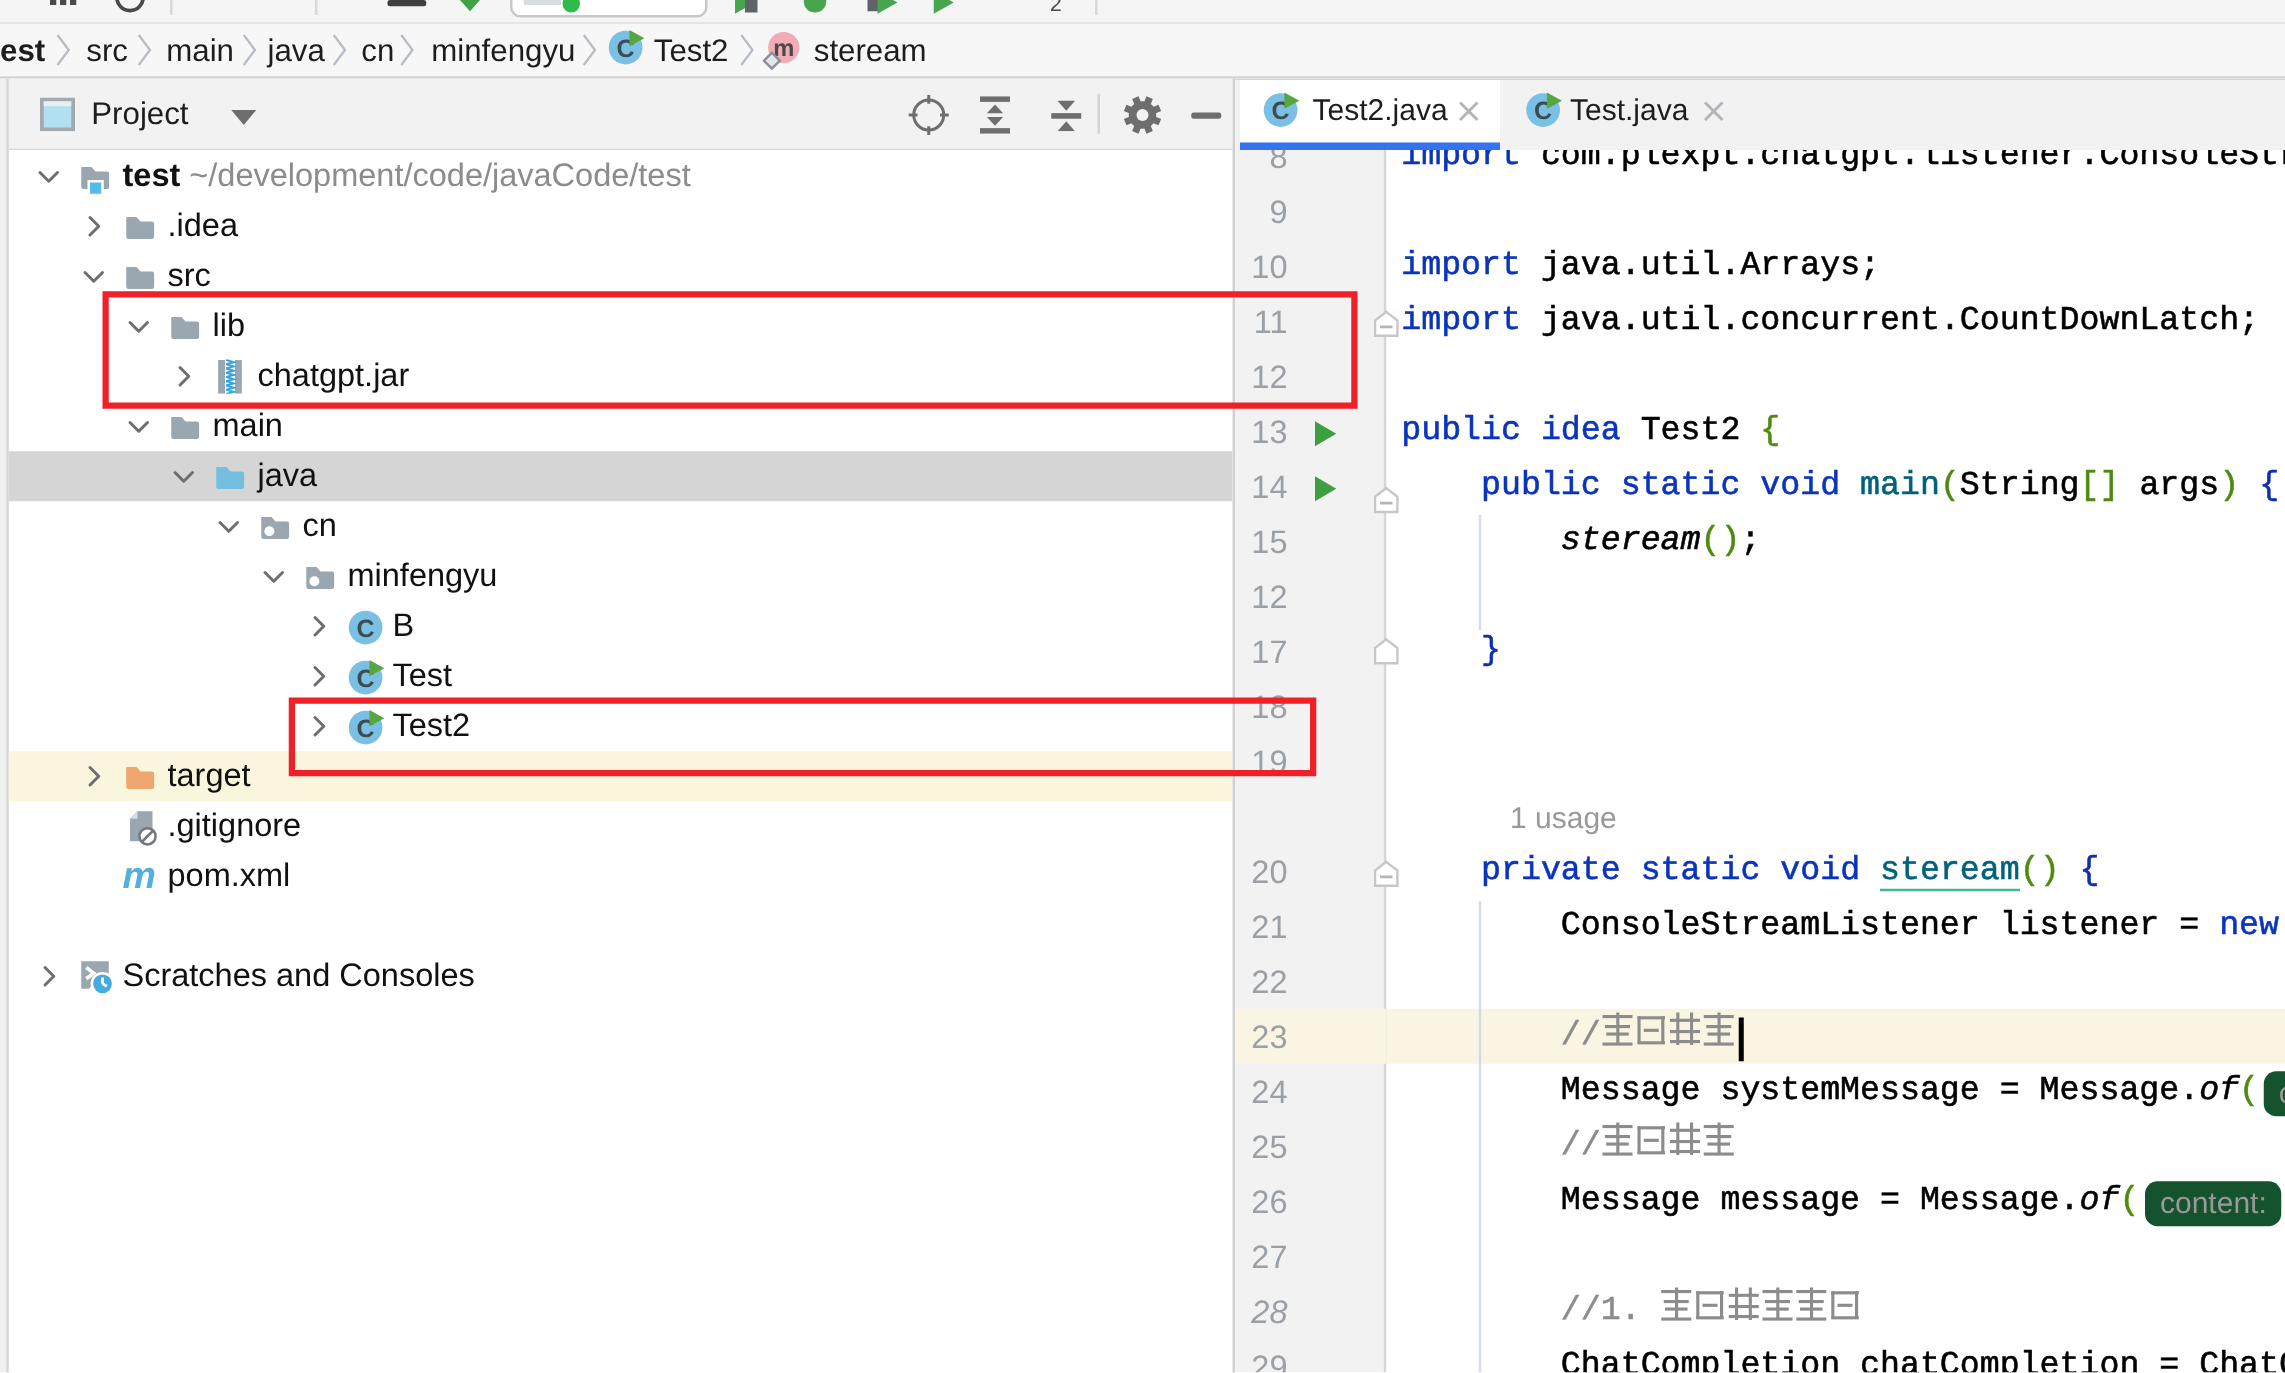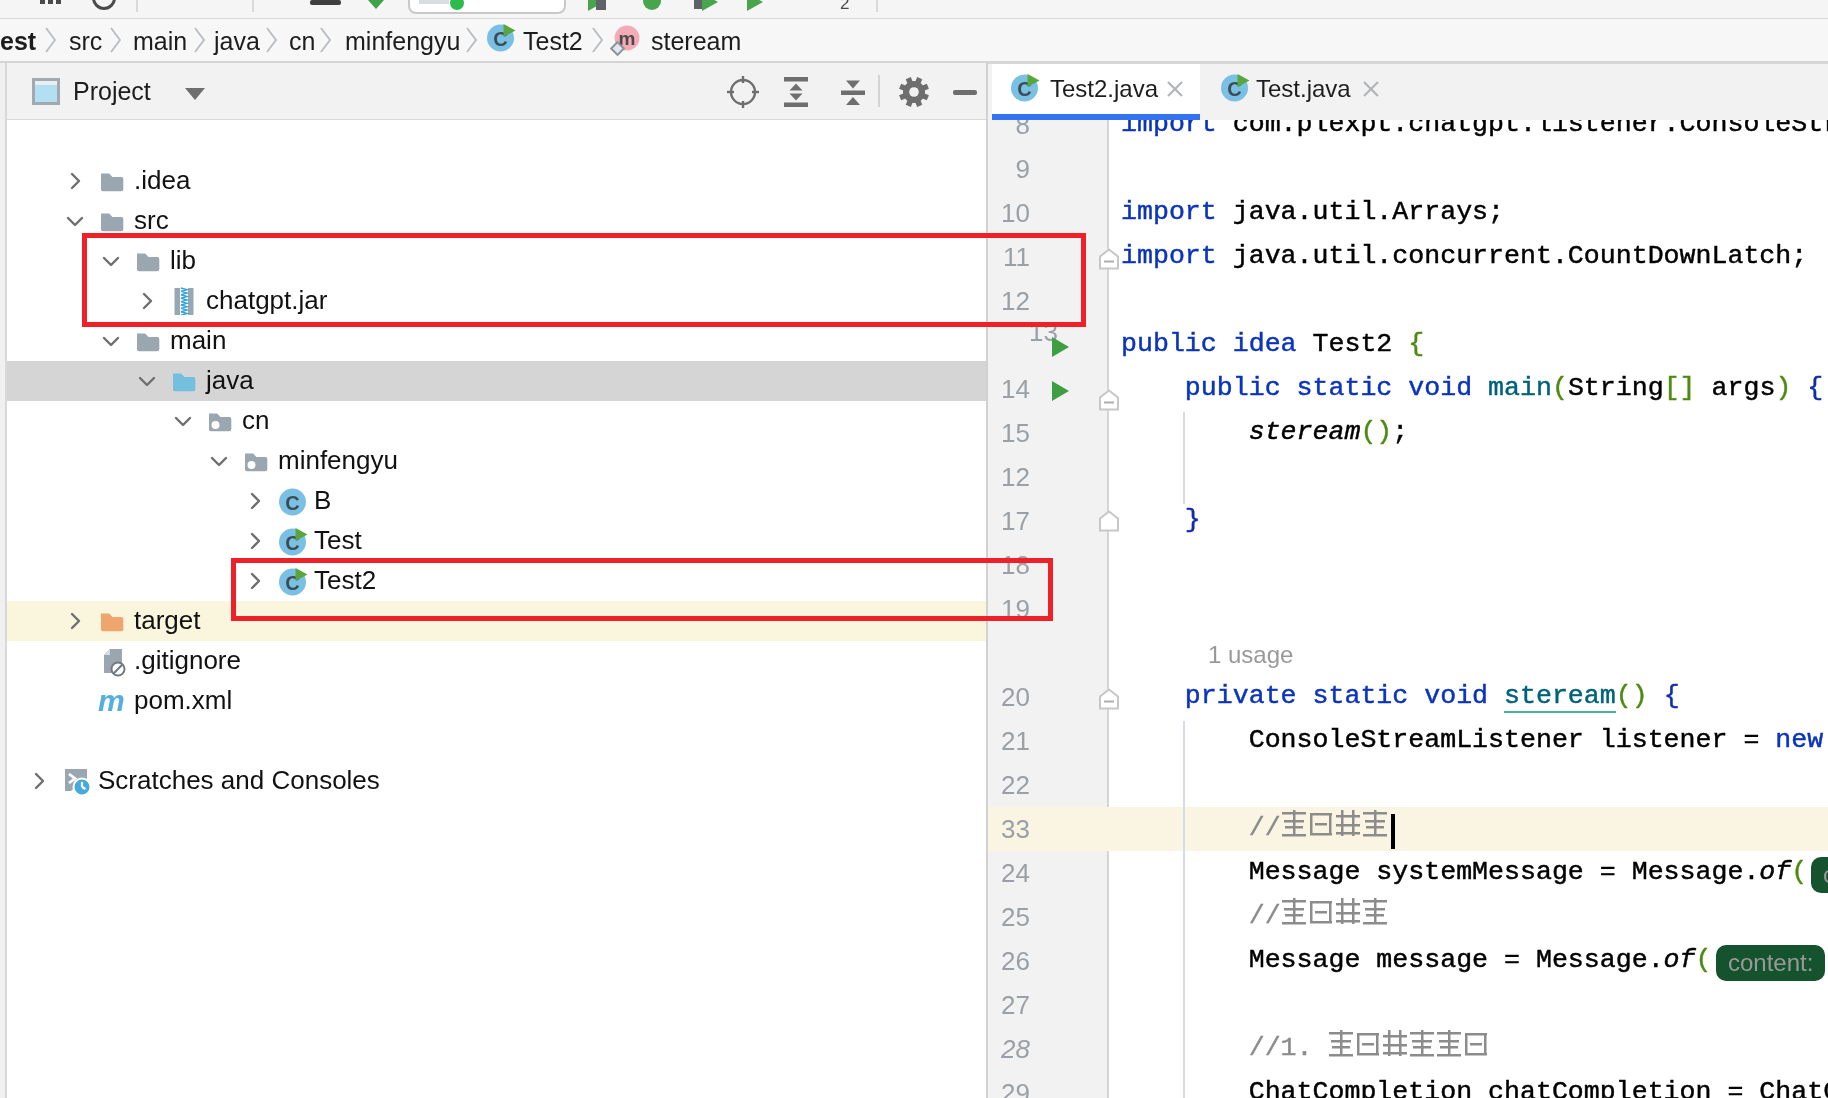--- a/index.html
+++ b/index.html
@@ -165,20 +165,31 @@
         <line x1="18" y1="18" x2="12.26" y2="4.14" stroke="#6e6e6e" stroke-width="5.5"></line>
         <line x1="18" y1="18" x2="23.74" y2="4.14" stroke="#6e6e6e" stroke-width="5.5"></line>
         <line x1="18" y1="18" x2="31.86" y2="12.26" stroke="#6e6e6e" stroke-width="5.5"></line>
         <circle cx="18" cy="18" r="11" fill="#6e6e6e"></circle>
         <circle cx="18" cy="18" r="4.8" fill="#f2f2f2"></circle>
       </svg></div>
 <div class="hico" style="left:953px;top:27px;width:24px;height:4.5px;background:#6e6e6e;border-radius:2px;"></div>
 <div class="abs" style="left:0;top:57px;width:986px;height:978px;">
 <div class="abs" style="left:7px;top:241px;width:979px;height:40px;background:#d5d5d5;"></div>
 <div class="abs" style="left:7px;top:481px;width:979px;height:40px;background:#faf5dd;"></div>
+<div class="trow" style="top:1px;left:0;">
+<div class="tch" style="left:27px;"><svg width="24" height="24" viewBox="0 0 24 24">
+            <polyline points="5,9 12,16 19,9" stroke="#6e6e6e" stroke-width="2.4" fill="none" stroke-linecap="round" stroke-linejoin="round"></polyline>
+          </svg></div>
+<div class="tico" style="left:62px;"><svg width="30" height="30" viewBox="0 0 30 30">
+            <path d="M3 6.5 h8.2 l3.2 3.6 H23.5 a1.8 1.8 0 0 1 1.8 1.8 V22.4 a1.8 1.8 0 0 1 -1.8 1.8 H4.8 A1.8 1.8 0 0 1 3 22.4 Z" fill="#9aa7b0"></path>
+            <rect x="8" y="17" width="13" height="13" fill="#fff"></rect>
+            <rect x="10" y="19" width="9" height="9" fill="#53bdea"></rect>
+          </svg></div>
+<div class="tlab bold" style="left:98px;">test<span class="tgray" style="font-weight:normal;"> ~/development/code/javaCode/test</span></div>
+</div>
 <div class="trow" style="top:41px;left:0;">
 <div class="tch" style="left:63px;"><svg width="24" height="24" viewBox="0 0 24 24">
             <polyline points="9,5 16,12 9,19" stroke="#6e6e6e" stroke-width="2.4" fill="none" stroke-linecap="round" stroke-linejoin="round"></polyline>
           </svg></div>
 <div class="tico" style="left:98px;"><svg width="28" height="28" viewBox="0 0 28 28">
             <path d="M3 6.5 h8.2 l3.2 3.6 H23.5 a1.8 1.8 0 0 1 1.8 1.8 V22.4 a1.8 1.8 0 0 1 -1.8 1.8 H4.8 A1.8 1.8 0 0 1 3 22.4 Z" fill="#9aa7b0"></path>
           </svg></div>
 <div class="tlab" style="left:134px;">.idea</div>
 </div>
 <div class="trow" style="top:81px;left:0;">
@@ -355,31 +366,31 @@
 <div id="gutter"></div>
       <div id="gutline"></div>
 <div class="abs" style="left:0;top:687px;width:121px;height:44px;background:#faf5e2;"></div>
 <div class="guide" style="top:292px;height:92px;"></div>
 <div class="guide" style="top:601px;height:377px;"></div>
 <div class="ln" style="top:-15px;">8</div>
 <div class="ln" style="top:29px;">9</div>
 <div class="ln" style="top:73px;">10</div>
 <div class="ln" style="top:117px;">11</div>
 <div class="ln" style="top:161px;">12</div>
-<div class="ln" style="top:192px;padding-left:28px;">13</div>
+<div class="ln" style="top:205px;">13</div>
 <div class="ln" style="top:249px;">14</div>
 <div class="ln" style="top:293px;">15</div>
 <div class="ln" style="top:337px;">12</div>
 <div class="ln" style="top:381px;">17</div>
 <div class="ln" style="top:425px;">18</div>
 <div class="ln" style="top:469px;">19</div>
 <div class="ln" style="top:557px;">20</div>
 <div class="ln" style="top:601px;">21</div>
 <div class="ln" style="top:645px;">22</div>
-<div class="ln" style="top:689px;">33</div>
+<div class="ln" style="top:689px;">23</div>
 <div class="ln" style="top:733px;">24</div>
 <div class="ln" style="top:777px;">25</div>
 <div class="ln" style="top:821px;">26</div>
 <div class="ln" style="top:865px;">27</div>
 <div class="ln" style="top:909px;font-style:italic;">28</div>
 <div class="ln" style="top:953px;">29</div>
 <div class="abs" style="left:64px;top:217px;width:0;height:0;border-top:10px solid transparent;border-bottom:10px solid transparent;border-left:17px solid #3e9e42;"></div>
 <div class="abs" style="left:64px;top:261px;width:0;height:0;border-top:10px solid transparent;border-bottom:10px solid transparent;border-left:17px solid #3e9e42;"></div>
 <div class="abs" style="left:111px;top:127px;"><svg width="20" height="24" viewBox="0 0 20 24">
           <path d="M10 2.5 L19 9.5 V21.5 H1 V9.5 Z" fill="#fff" stroke="#c7c7c7" stroke-width="2"></path>

